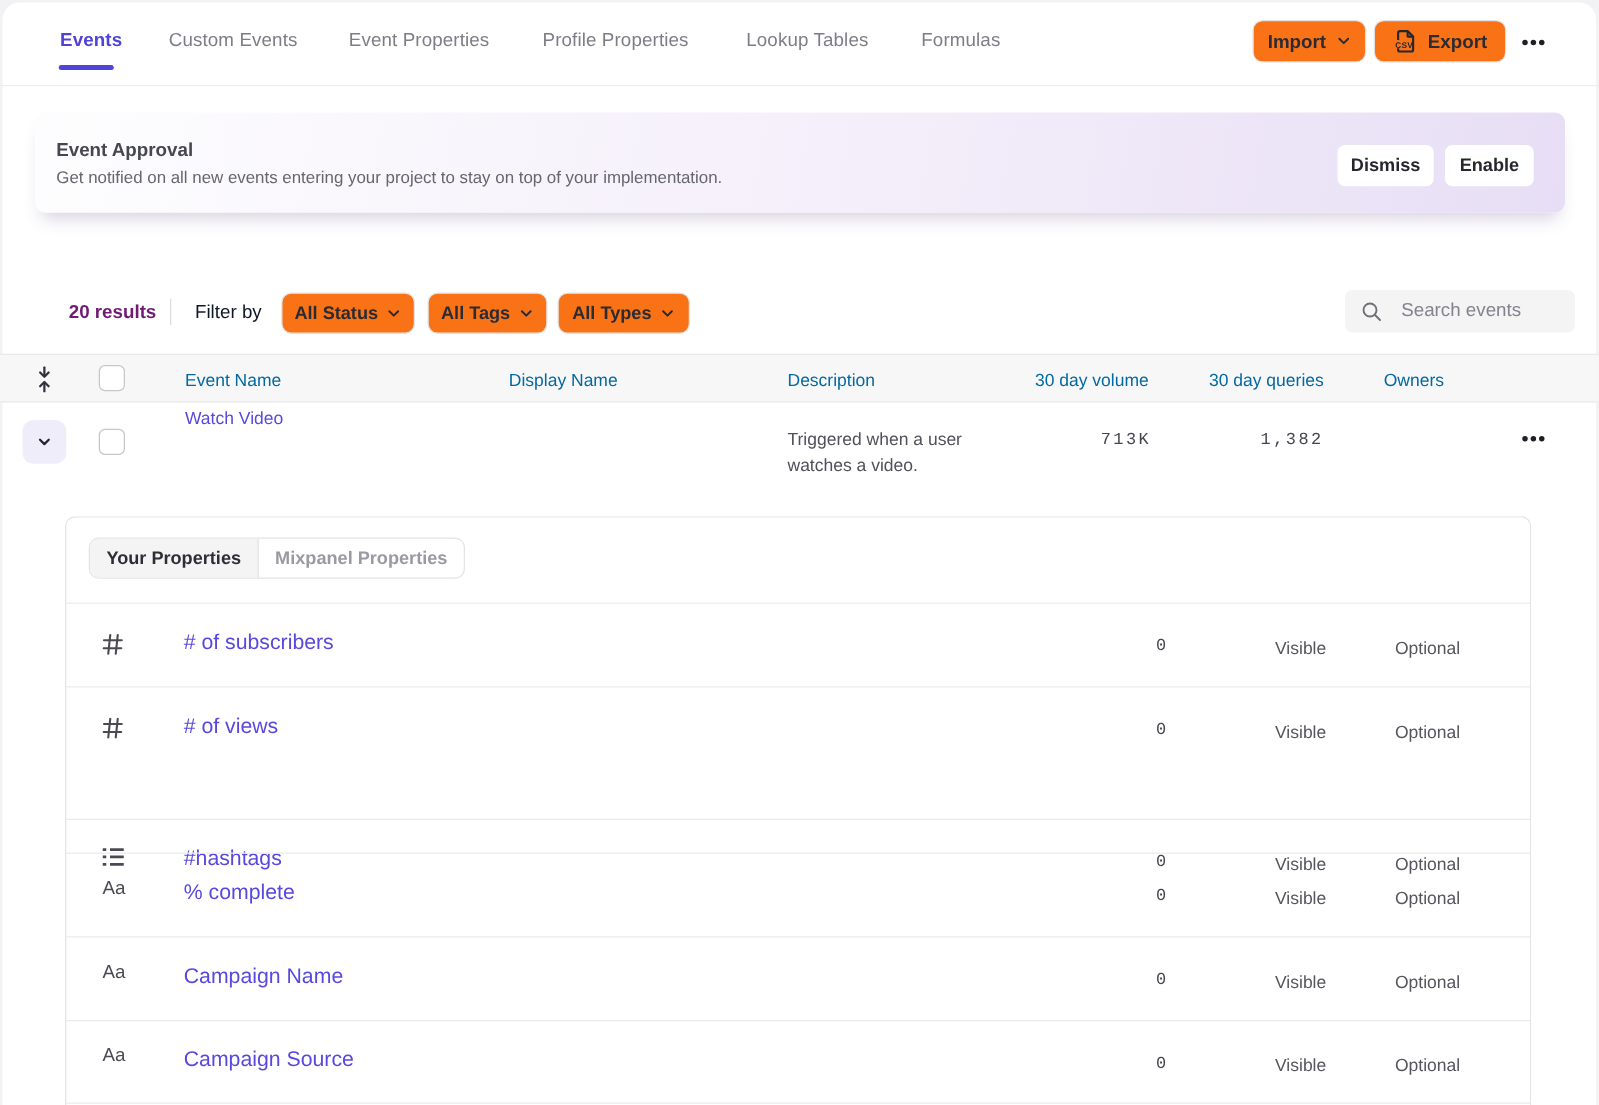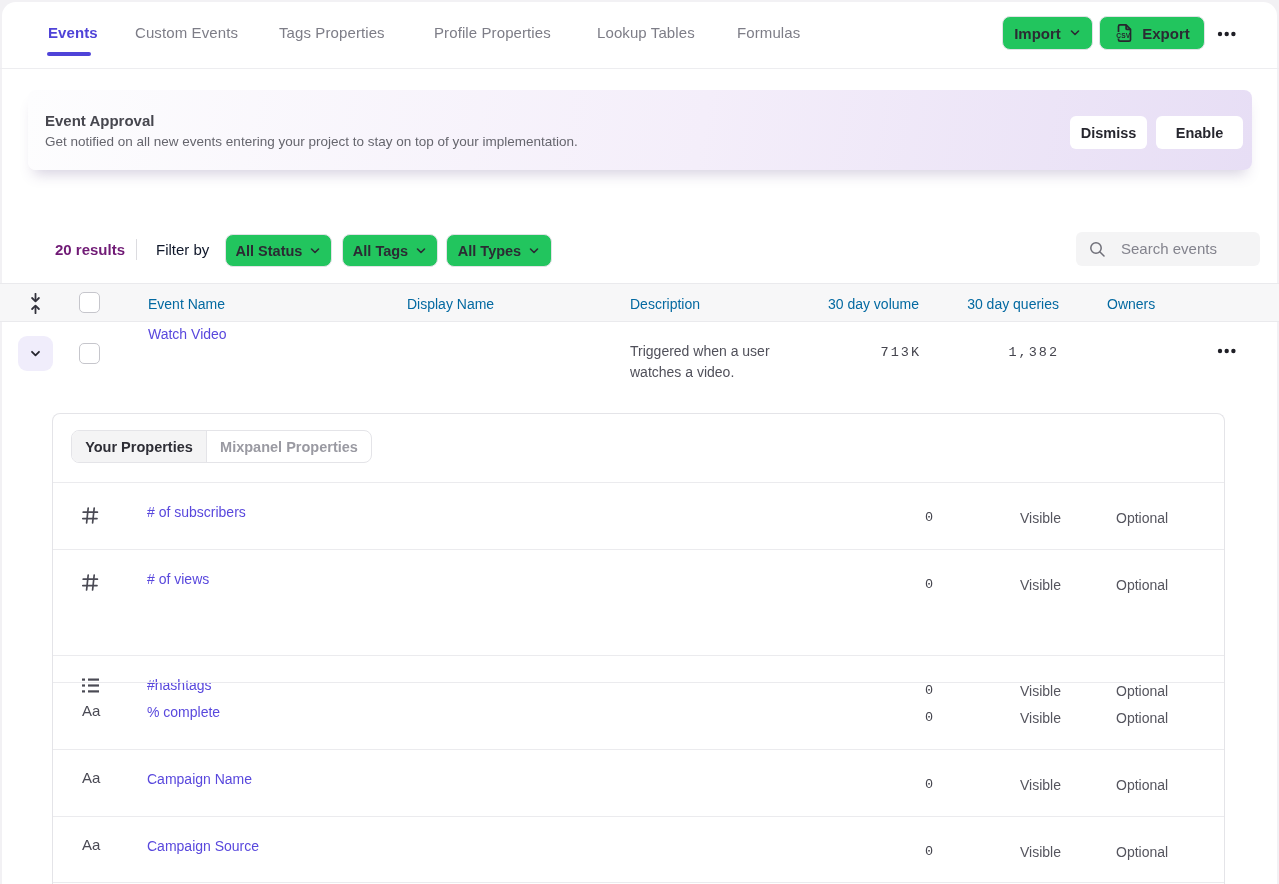--- a/index.html
+++ b/index.html
@@ -7,21 +7,21 @@
   .stage { position:relative; width:1279px; height:884px; overflow:hidden; }
   .card { position:absolute; left:2px; top:2px; width:1275px; height:882px; background:#fff; border-radius:14px 14px 0 0; }
   .abs { position:absolute; }
 
   
   .navtab { position:absolute; top:24px; font-size:15px; color:#7d7d87; font-weight:500; letter-spacing:.1px; }
   .navtab.active { color:#4f43d8; font-weight:700; }
   .nav-underline { position:absolute; left:47px; top:52px; width:44px; height:3.5px; border-radius:2px; background:#4f43d8; }
   .navborder { position:absolute; left:0; top:68px; width:1279px; height:1px; background:#ededf0; }
 
-  .btn { position:absolute; background:#22c55e; border:1px solid #e2e2e6; border-radius:8px; display:flex; align-items:center; justify-content:center; font-size:15px; font-weight:700; color:#2b2b33; }
+  .btn { position:absolute; background:#f97316; border:1px solid #e2e2e6; border-radius:8px; display:flex; align-items:center; justify-content:center; font-size:15px; font-weight:700; color:#2b2b33; }
 
   
   .banner { position:absolute; left:28px; top:90px; width:1224px; height:80px; border-radius:8px;
     background:linear-gradient(100deg, #fdfdfe 0%, #f4eefa 55%, #e7def5 100%);
     box-shadow:0 10px 14px -6px rgba(90,70,130,0.25); }
   .banner h3 { position:absolute; left:17px; top:22px; font-size:15px; font-weight:700; color:#47474f; }
   .banner p { position:absolute; left:17px; top:44px; font-size:13.5px; color:#66666e; }
   .bbtn { position:absolute; top:26px; height:33px; background:#fff; border-radius:6px; display:flex; align-items:center; justify-content:center; font-size:14.5px; font-weight:700; color:#26262e; }
 
   
@@ -42,33 +42,33 @@
   .mono { font-family:"Liberation Mono", monospace; font-size:13.5px; color:#45454e; letter-spacing:2px; }
 
   
   .panel { position:absolute; left:52px; top:413px; width:1173px; height:471px; border:1px solid #e4e4e8; border-bottom:none; border-radius:8px 8px 0 0; background:#fff; }
   .tabgroup { position:absolute; left:18px; top:16px; height:33px; border:1px solid #e4e4e8; border-radius:8px; display:flex; overflow:hidden; background:#fff; }
   .seg { height:100%; display:flex; align-items:center; justify-content:center; font-size:14.5px; font-weight:700; }
   .seg1 { width:135px; background:#f4f4f5; color:#2e2e36; border-right:1px solid #e4e4e8; }
   .seg2 { width:164px; color:#9a9aa2; }
   .prow { position:absolute; left:0; width:1171px; height:67px; border-top:1px solid #ebebee; }
   .pic { position:absolute; left:29px; color:#4a4a54; }
-  .pname { position:absolute; left:94px; top:21px; font-size:14px; }
+  .pname { position:absolute; left:94px; top:21px; font-size:17px; }
   .pzero { position:absolute; left:832px; top:27px; width:50px; text-align:right; }
   .pvis  { position:absolute; left:967px; top:27px; font-size:14px; color:#55555e; }
   .popt  { position:absolute; left:1063px; top:27px; font-size:14px; color:#55555e; }
 </style>
 </head>
 <body>
 <div class="stage">
   <div class="card"></div>
 
   <span class="navtab active" style="left:48px;">Events</span>
   <span class="navtab" style="left:135px;">Custom Events</span>
-  <span class="navtab" style="left:279px;">Tags Properties</span>
+  <span class="navtab" style="left:279px;">Event Properties</span>
   <span class="navtab" style="left:434px;">Profile Properties</span>
   <span class="navtab" style="left:597px;">Lookup Tables</span>
   <span class="navtab" style="left:737px;">Formulas</span>
   <div class="nav-underline"></div>
   <div class="navborder"></div>
 
   <div class="btn" style="left:1002px; top:16px; width:91px; height:34px;">Import
     <svg width="12" height="12" viewBox="0 0 12 12" style="margin-left:8px;">
         <polyline points="2.5,4 6,7.5 9.5,4" fill="none" stroke="#2b2b33" stroke-width="1.6" stroke-linecap="round" stroke-linejoin="round"></polyline>
       </svg>
@@ -84,21 +84,21 @@
   <svg class="abs" style="left:1217px; top:30px;" width="20" height="8">
       <circle cx="3" cy="4" r="2.2" fill="#1f1f26"></circle>
       <circle cx="9.7" cy="4" r="2.2" fill="#1f1f26"></circle>
       <circle cx="16.4" cy="4" r="2.2" fill="#1f1f26"></circle>
     </svg>
 
   <div class="banner">
     <h3>Event Approval</h3>
     <p>Get notified on all new events entering your project to stay on top of your implementation.</p>
     <div class="bbtn" style="left:1042px; width:77px;">Dismiss</div>
-    <div class="bbtn" style="left:1128px; width:87px;">Enable</div>
+    <div class="bbtn" style="left:1128px; width:71px;">Enable</div>
   </div>
 
   <span class="f-label" style="left:55px; font-weight:700;">20 results</span>
   <div class="abs" style="left:136px; top:239px; width:1px; height:21px; background:#dcdce0;"></div>
   <span class="f-label" style="left:156px; font-weight:500; color:#0f172a;">Filter by</span>
   <div class="btn fbtn" style="left:225px; width:107px;">All Status
     <svg width="12" height="12" viewBox="0 0 12 12">
         <polyline points="2.5,4 6,7.5 9.5,4" fill="none" stroke="#2b2b33" stroke-width="1.6" stroke-linecap="round" stroke-linejoin="round"></polyline>
       </svg>
   </div>

